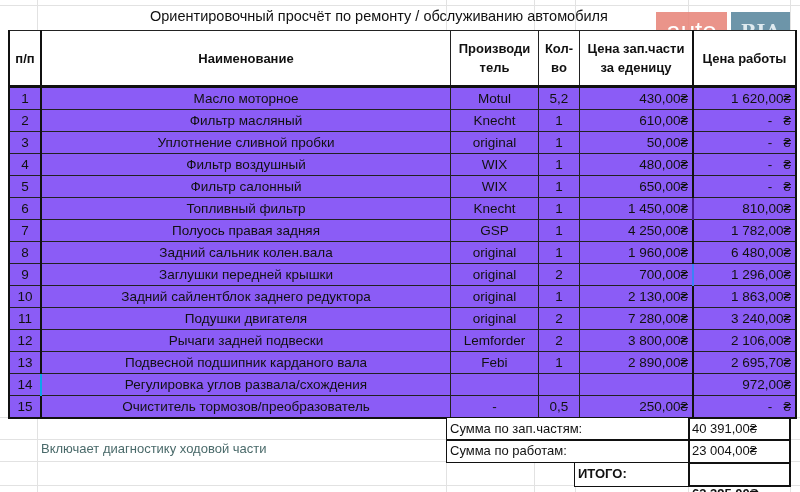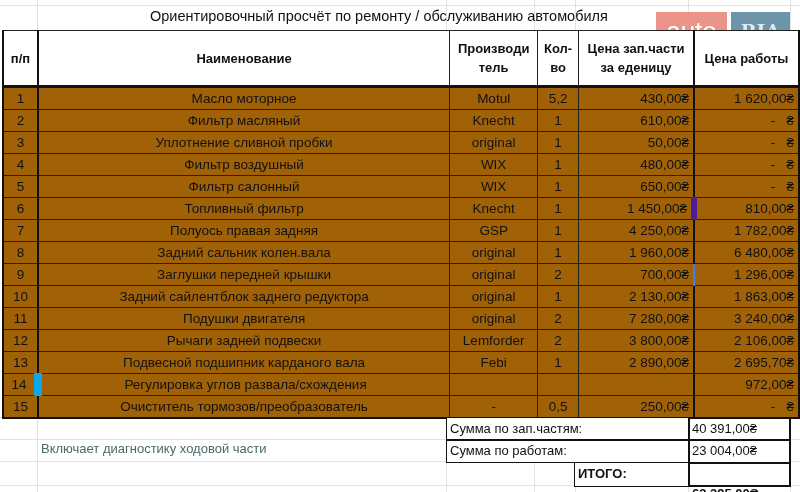--- a/index.html
+++ b/index.html
@@ -8,22 +8,22 @@
     font-family:"Liberation Sans", "DejaVu Sans", sans-serif; position:relative;
     color:#111;
   }
   .hline { position:absolute; left:0; width:800px; height:1px; background:#e2e2e2; }
   .vline { position:absolute; top:0; width:1px; height:492px; background:#e2e2e2; }
   .title {
     position:absolute; left:150px; top:8px; font-size:14.5px; color:#111;
     white-space:nowrap;
   }
   table.main {
-    position:absolute; left:2px; top:30px; border-collapse:collapse;
-    font-size:13.5px; background:#a16207;
+    position:absolute; left:8px; top:30px; border-collapse:collapse;
+    font-size:13.5px; background:#8b5cf6;
   }
   table.main td, table.main th {
     border:1px solid #222; padding:0 4px; height:21px; line-height:20px;
     white-space:nowrap; overflow:hidden;
   }
   table.main th { font-weight:bold; font-size:13px; height:54px; line-height:19px; background:#fff; }
   table.main thead tr { border-bottom:3px solid #111; }
   .c-num { width:22px; text-align:center; }
   .c-name { width:400px; text-align:center; }
   .c-man { width:79px; text-align:center; }
@@ -122,21 +122,21 @@
         <td class="c-qty">1</td>
         <td class="c-price">650,00₴</td>
         <td class="c-work thick-r" style="border-left:2px solid #111; white-space:pre">-   ₴</td>
       </tr>
     <tr>
         <td class="c-num thick-l" style="border-right:2px solid #111">6</td>
         <td class="c-name">Топливный фильтр</td>
         <td class="c-man">Knecht</td>
         <td class="c-qty">1</td>
         <td class="c-price">1 450,00₴</td>
-        <td class="c-work thick-r" style="border-left:6px solid #4c1d95">810,00₴</td>
+        <td class="c-work thick-r" style="border-left:2px solid #4c1d95">810,00₴</td>
       </tr>
     <tr>
         <td class="c-num thick-l" style="border-right:2px solid #111">7</td>
         <td class="c-name">Полуось правая задняя</td>
         <td class="c-man">GSP</td>
         <td class="c-qty">1</td>
         <td class="c-price">4 250,00₴</td>
         <td class="c-work thick-r" style="border-left:2px solid #111">1 782,00₴</td>
       </tr>
     <tr>
@@ -181,21 +181,21 @@
       </tr>
     <tr>
         <td class="c-num thick-l" style="border-right:2px solid #111">13</td>
         <td class="c-name">Подвесной подшипник карданого вала</td>
         <td class="c-man">Febi</td>
         <td class="c-qty">1</td>
         <td class="c-price">2 890,00₴</td>
         <td class="c-work thick-r" style="border-left:2px solid #111">2 695,70₴</td>
       </tr>
     <tr>
-        <td class="c-num thick-l" style="border-right:8px solid #0ea5e9">14</td>
+        <td class="c-num thick-l" style="border-right:2px solid #0ea5e9">14</td>
         <td class="c-name">Регулировка углов развала/схождения</td>
         <td class="c-man"></td>
         <td class="c-qty"></td>
         <td class="c-price"></td>
         <td class="c-work thick-r" style="border-left:2px solid #111">972,00₴</td>
       </tr>
     <tr style="border-bottom:2px solid #111">
         <td class="c-num thick-l" style="border-right:2px solid #111">15</td>
         <td class="c-name">Очиститель тормозов/преобразователь</td>
         <td class="c-man">-</td>

